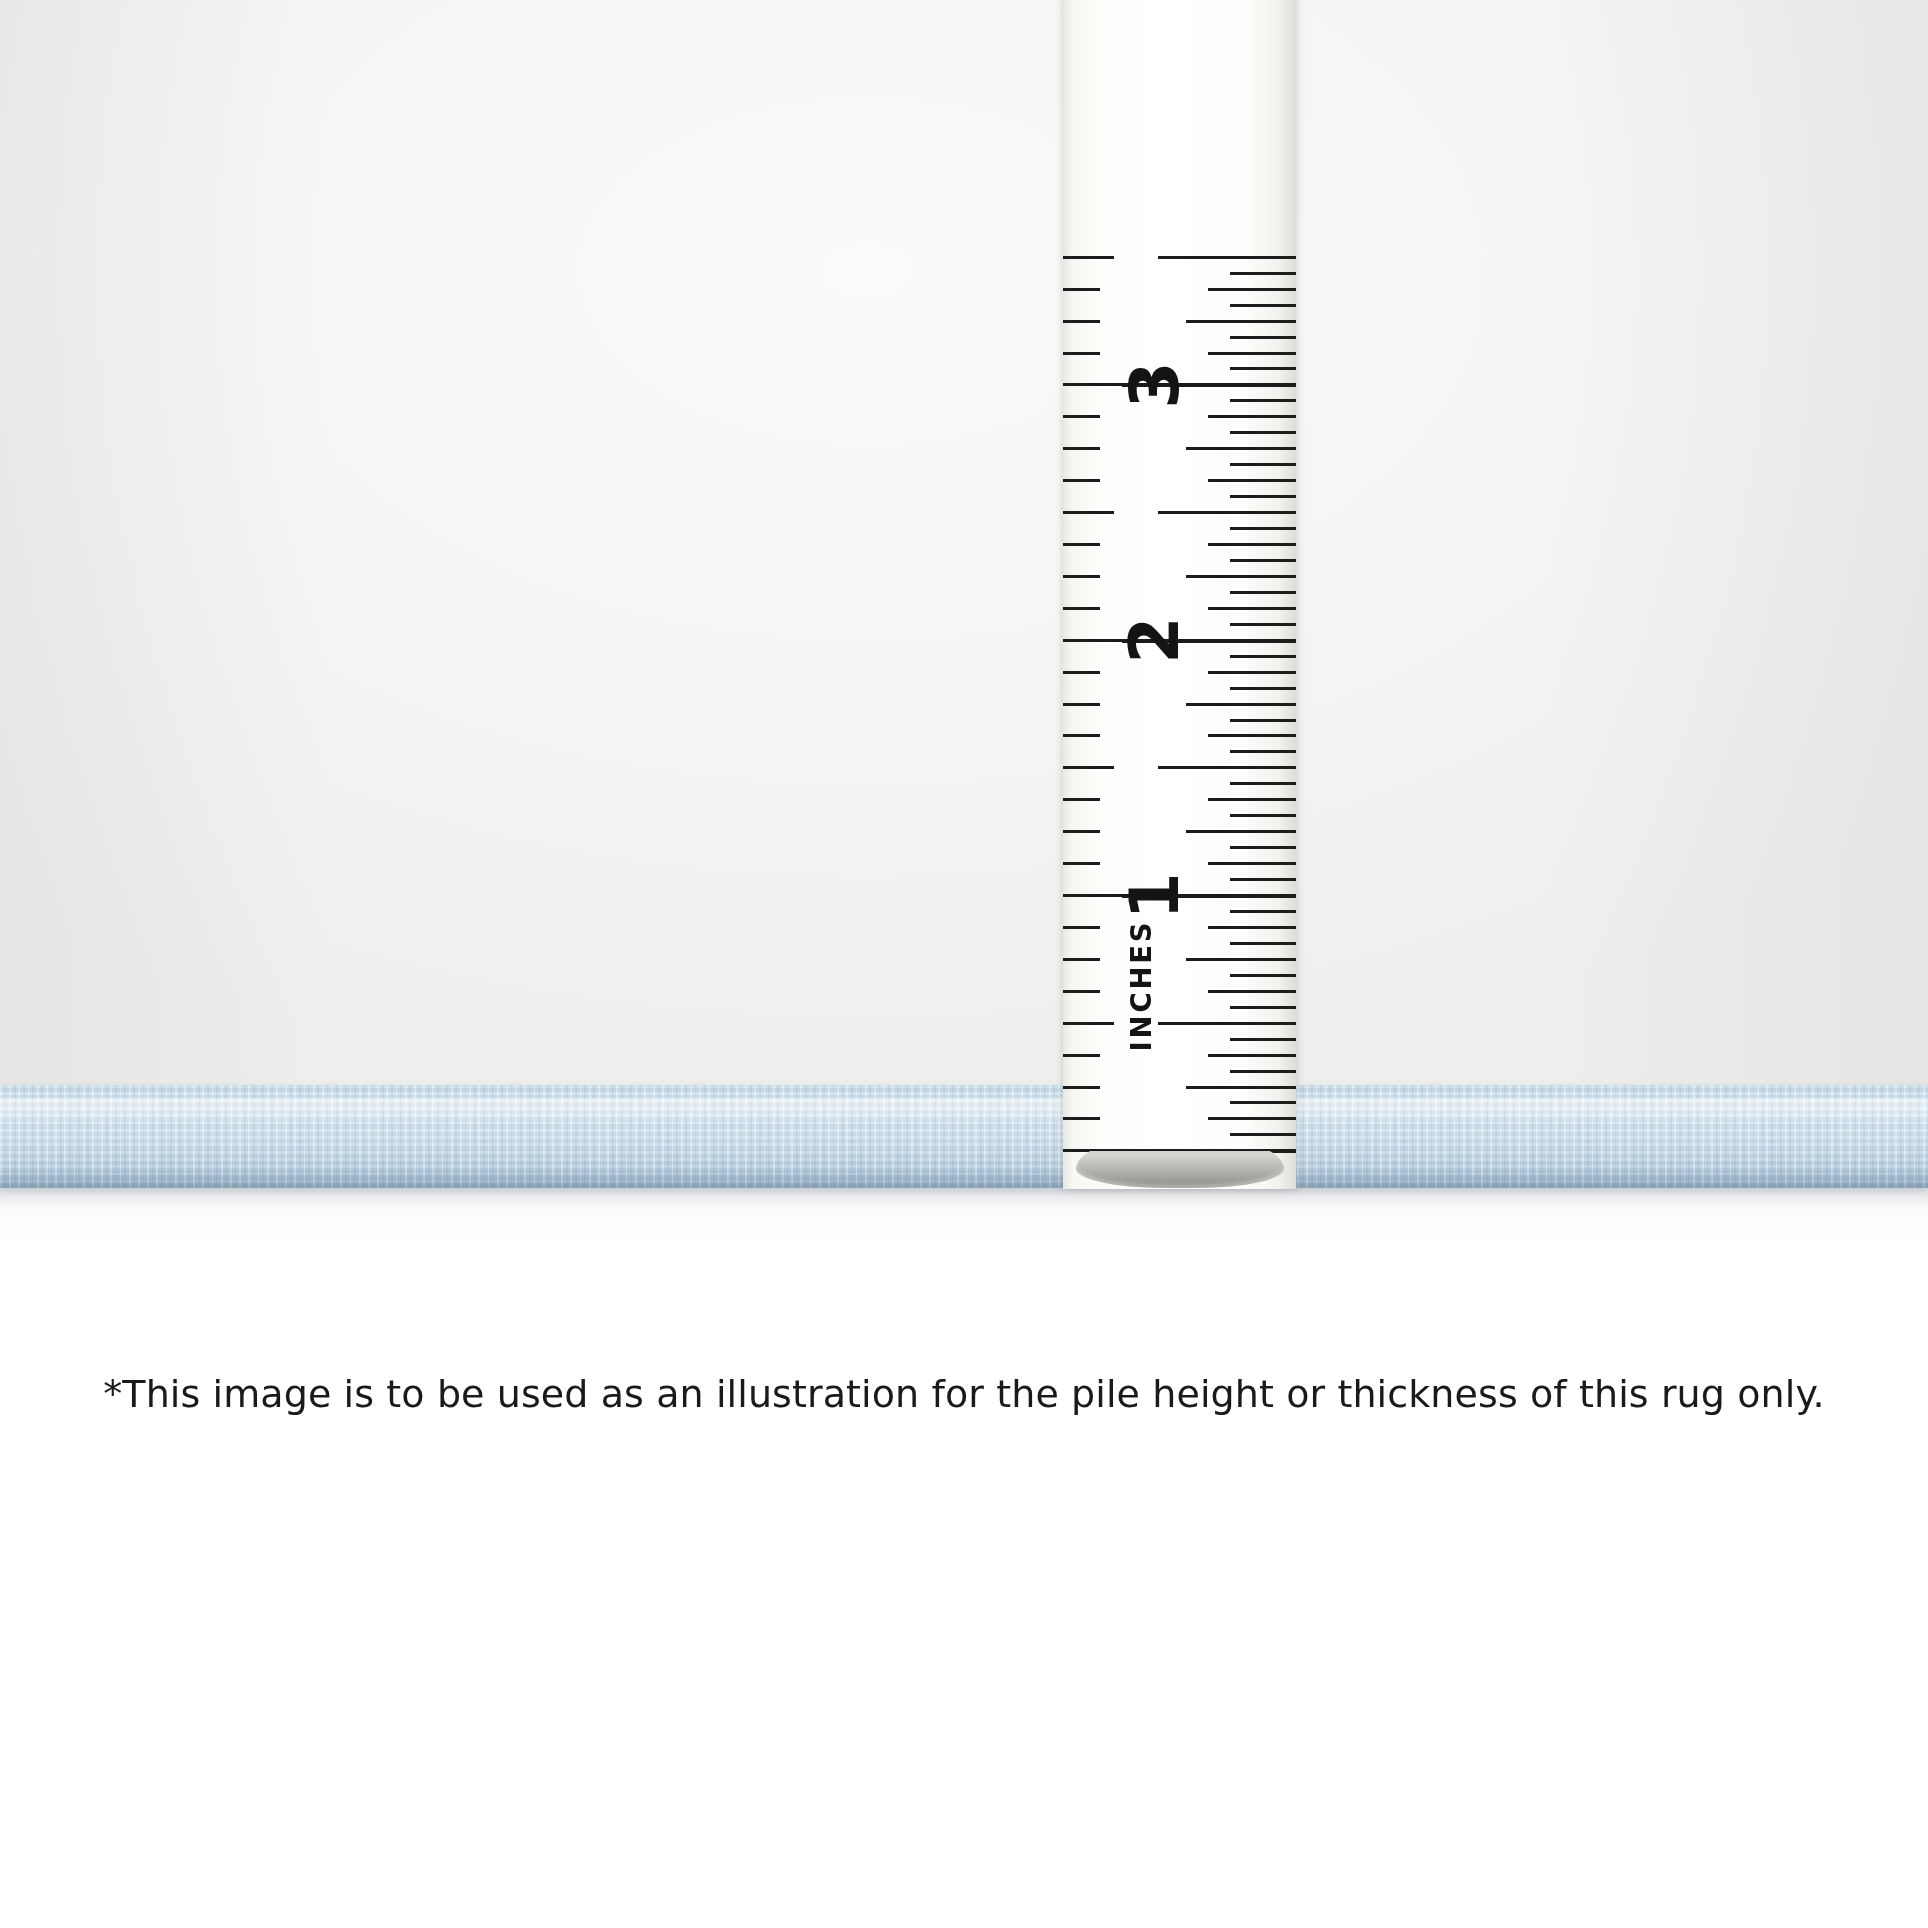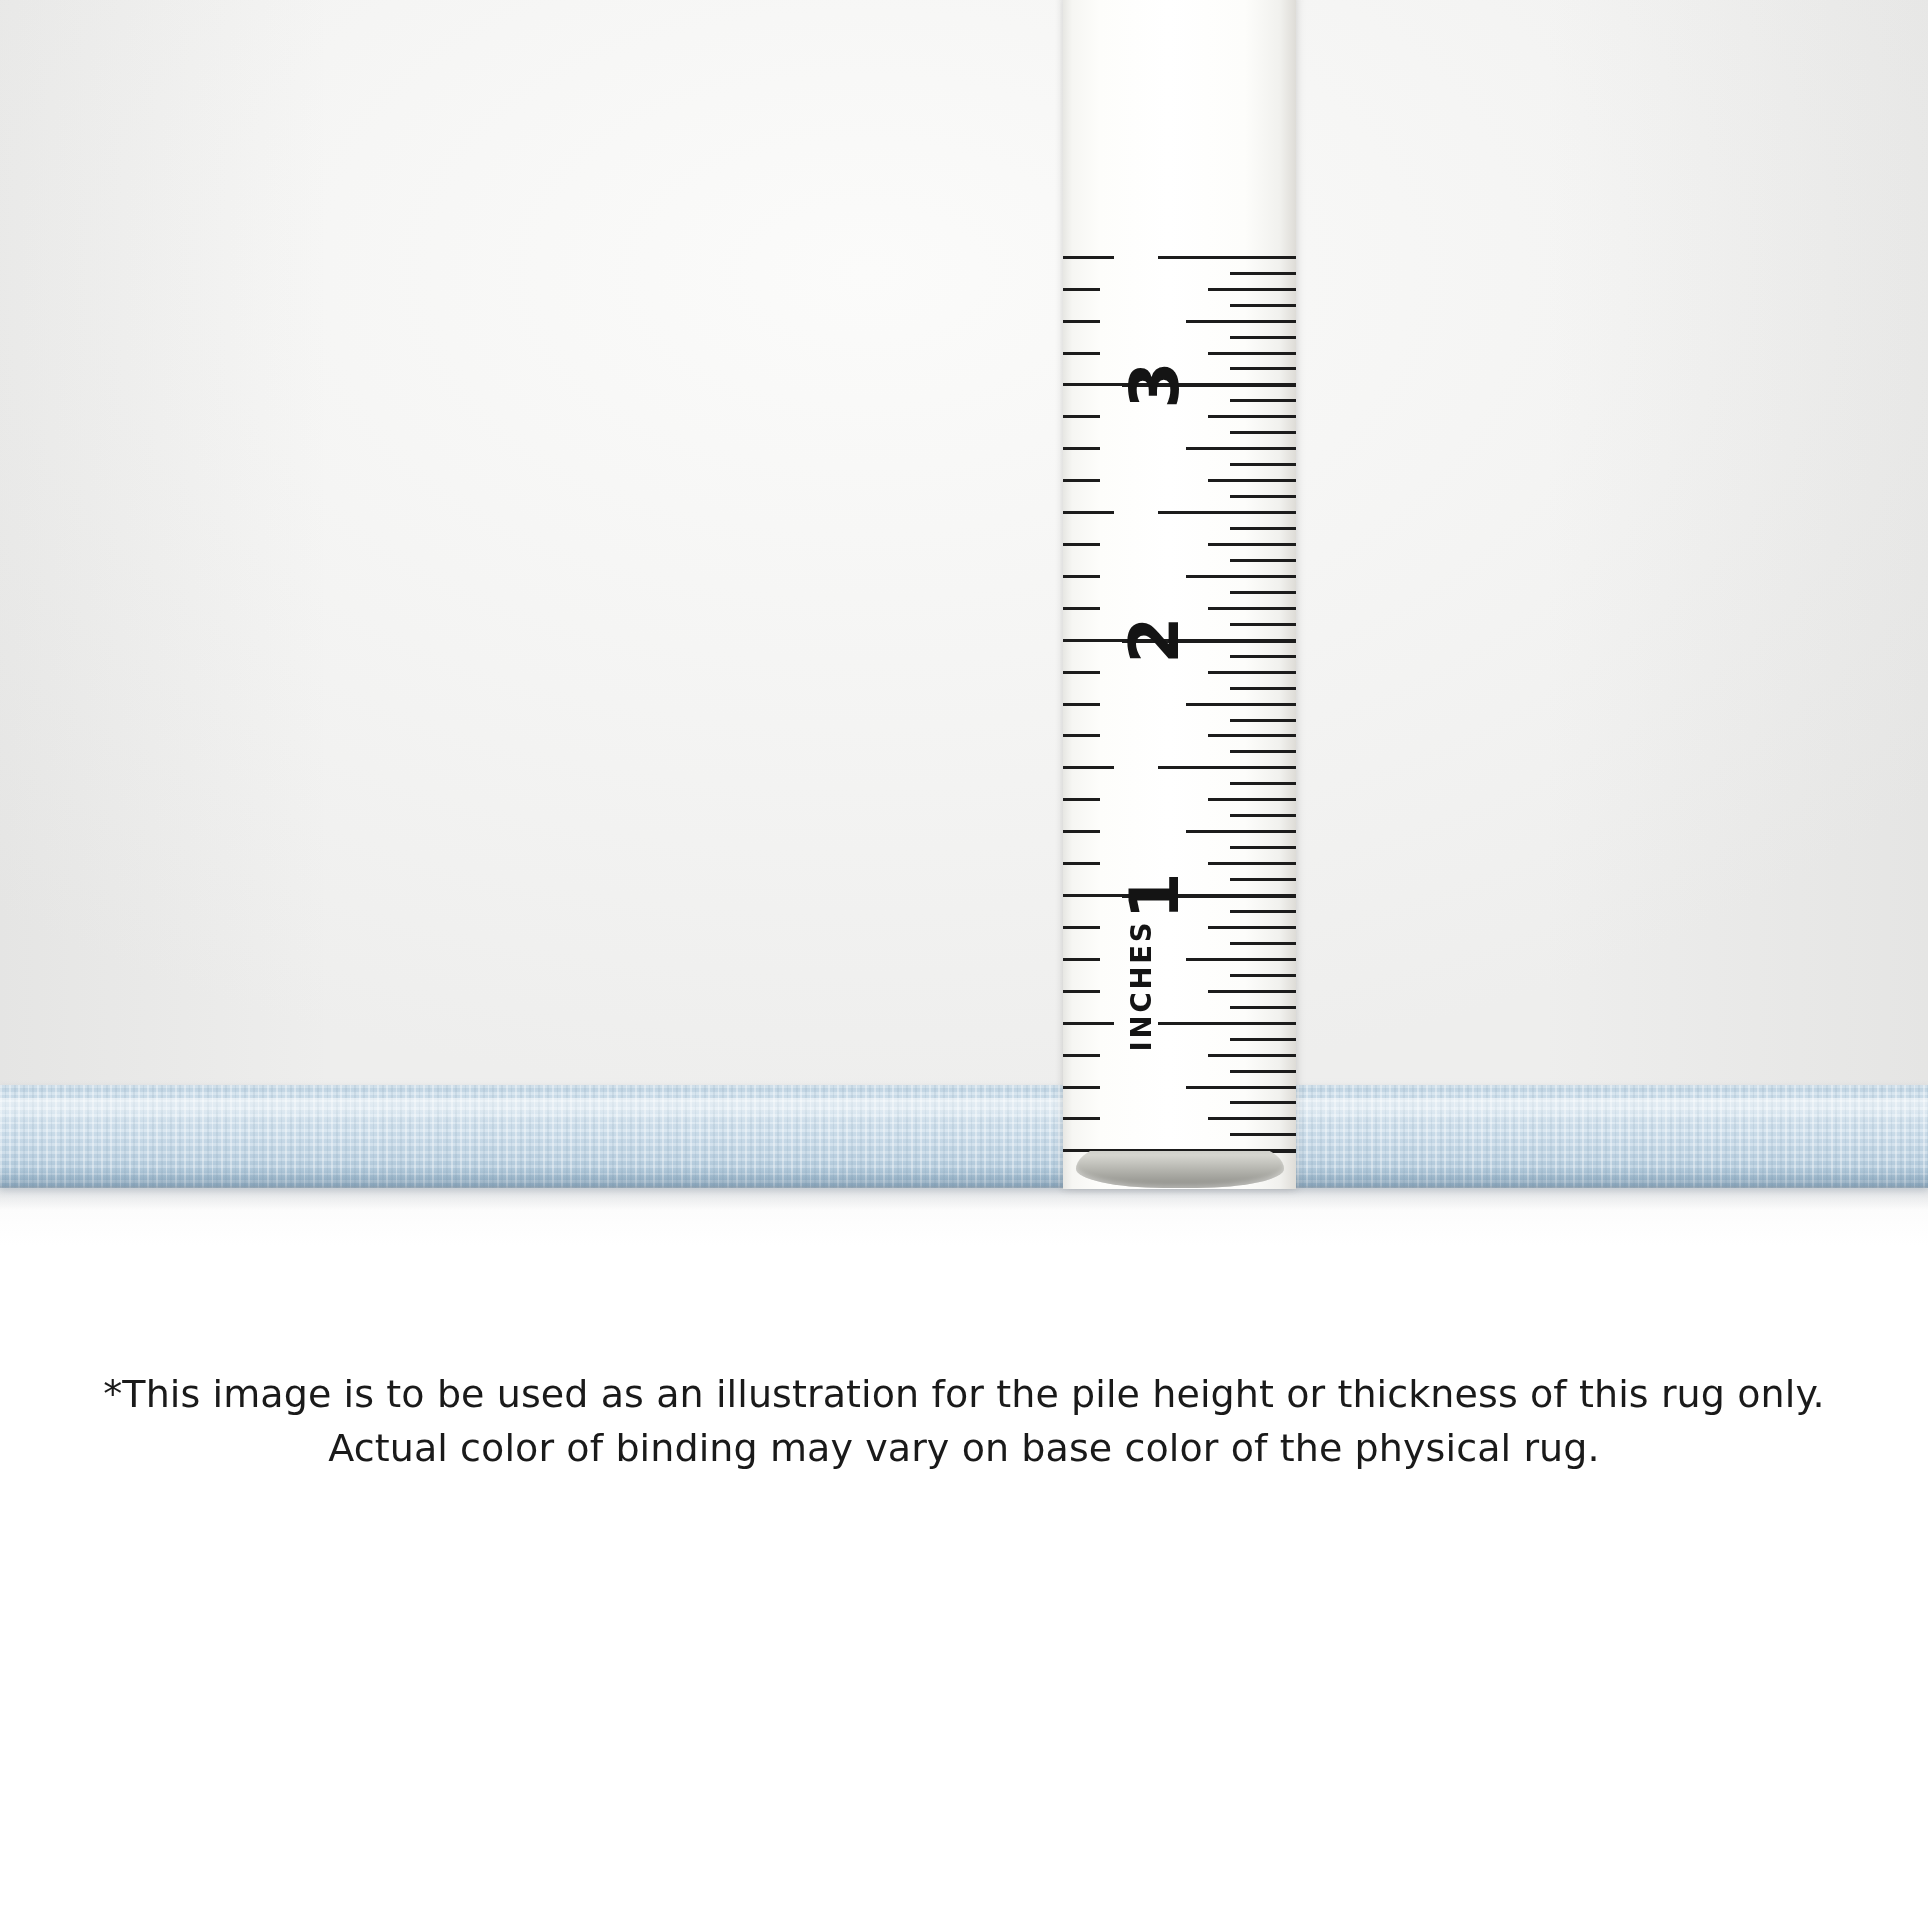--- a/index.html
+++ b/index.html
@@ -362,17 +362,16 @@
         <div class="num big" style="top: 346px; left: 48px; width: 88px; height: 88px; line-height: 88px; text-align: center;">3</div>
         <div class="inches-label" style="top: 972px; left: -9.2px; width: 174px; height: 37px; line-height: 37px; text-align: center;">INCHES</div>
       </div>
     <div class="ruler-tip">
       <div class="metal"></div>
     </div>
   </div>
 
   <div id="caption">
     <span class="line">*This image is to be used as an illustration for the pile height or thickness of this rug only.</span>
-    <span class="line">Actual color of binding may vary on base color of the physical rug.</span>
   </div>
 
 </div>
 
 
 </body></html>

